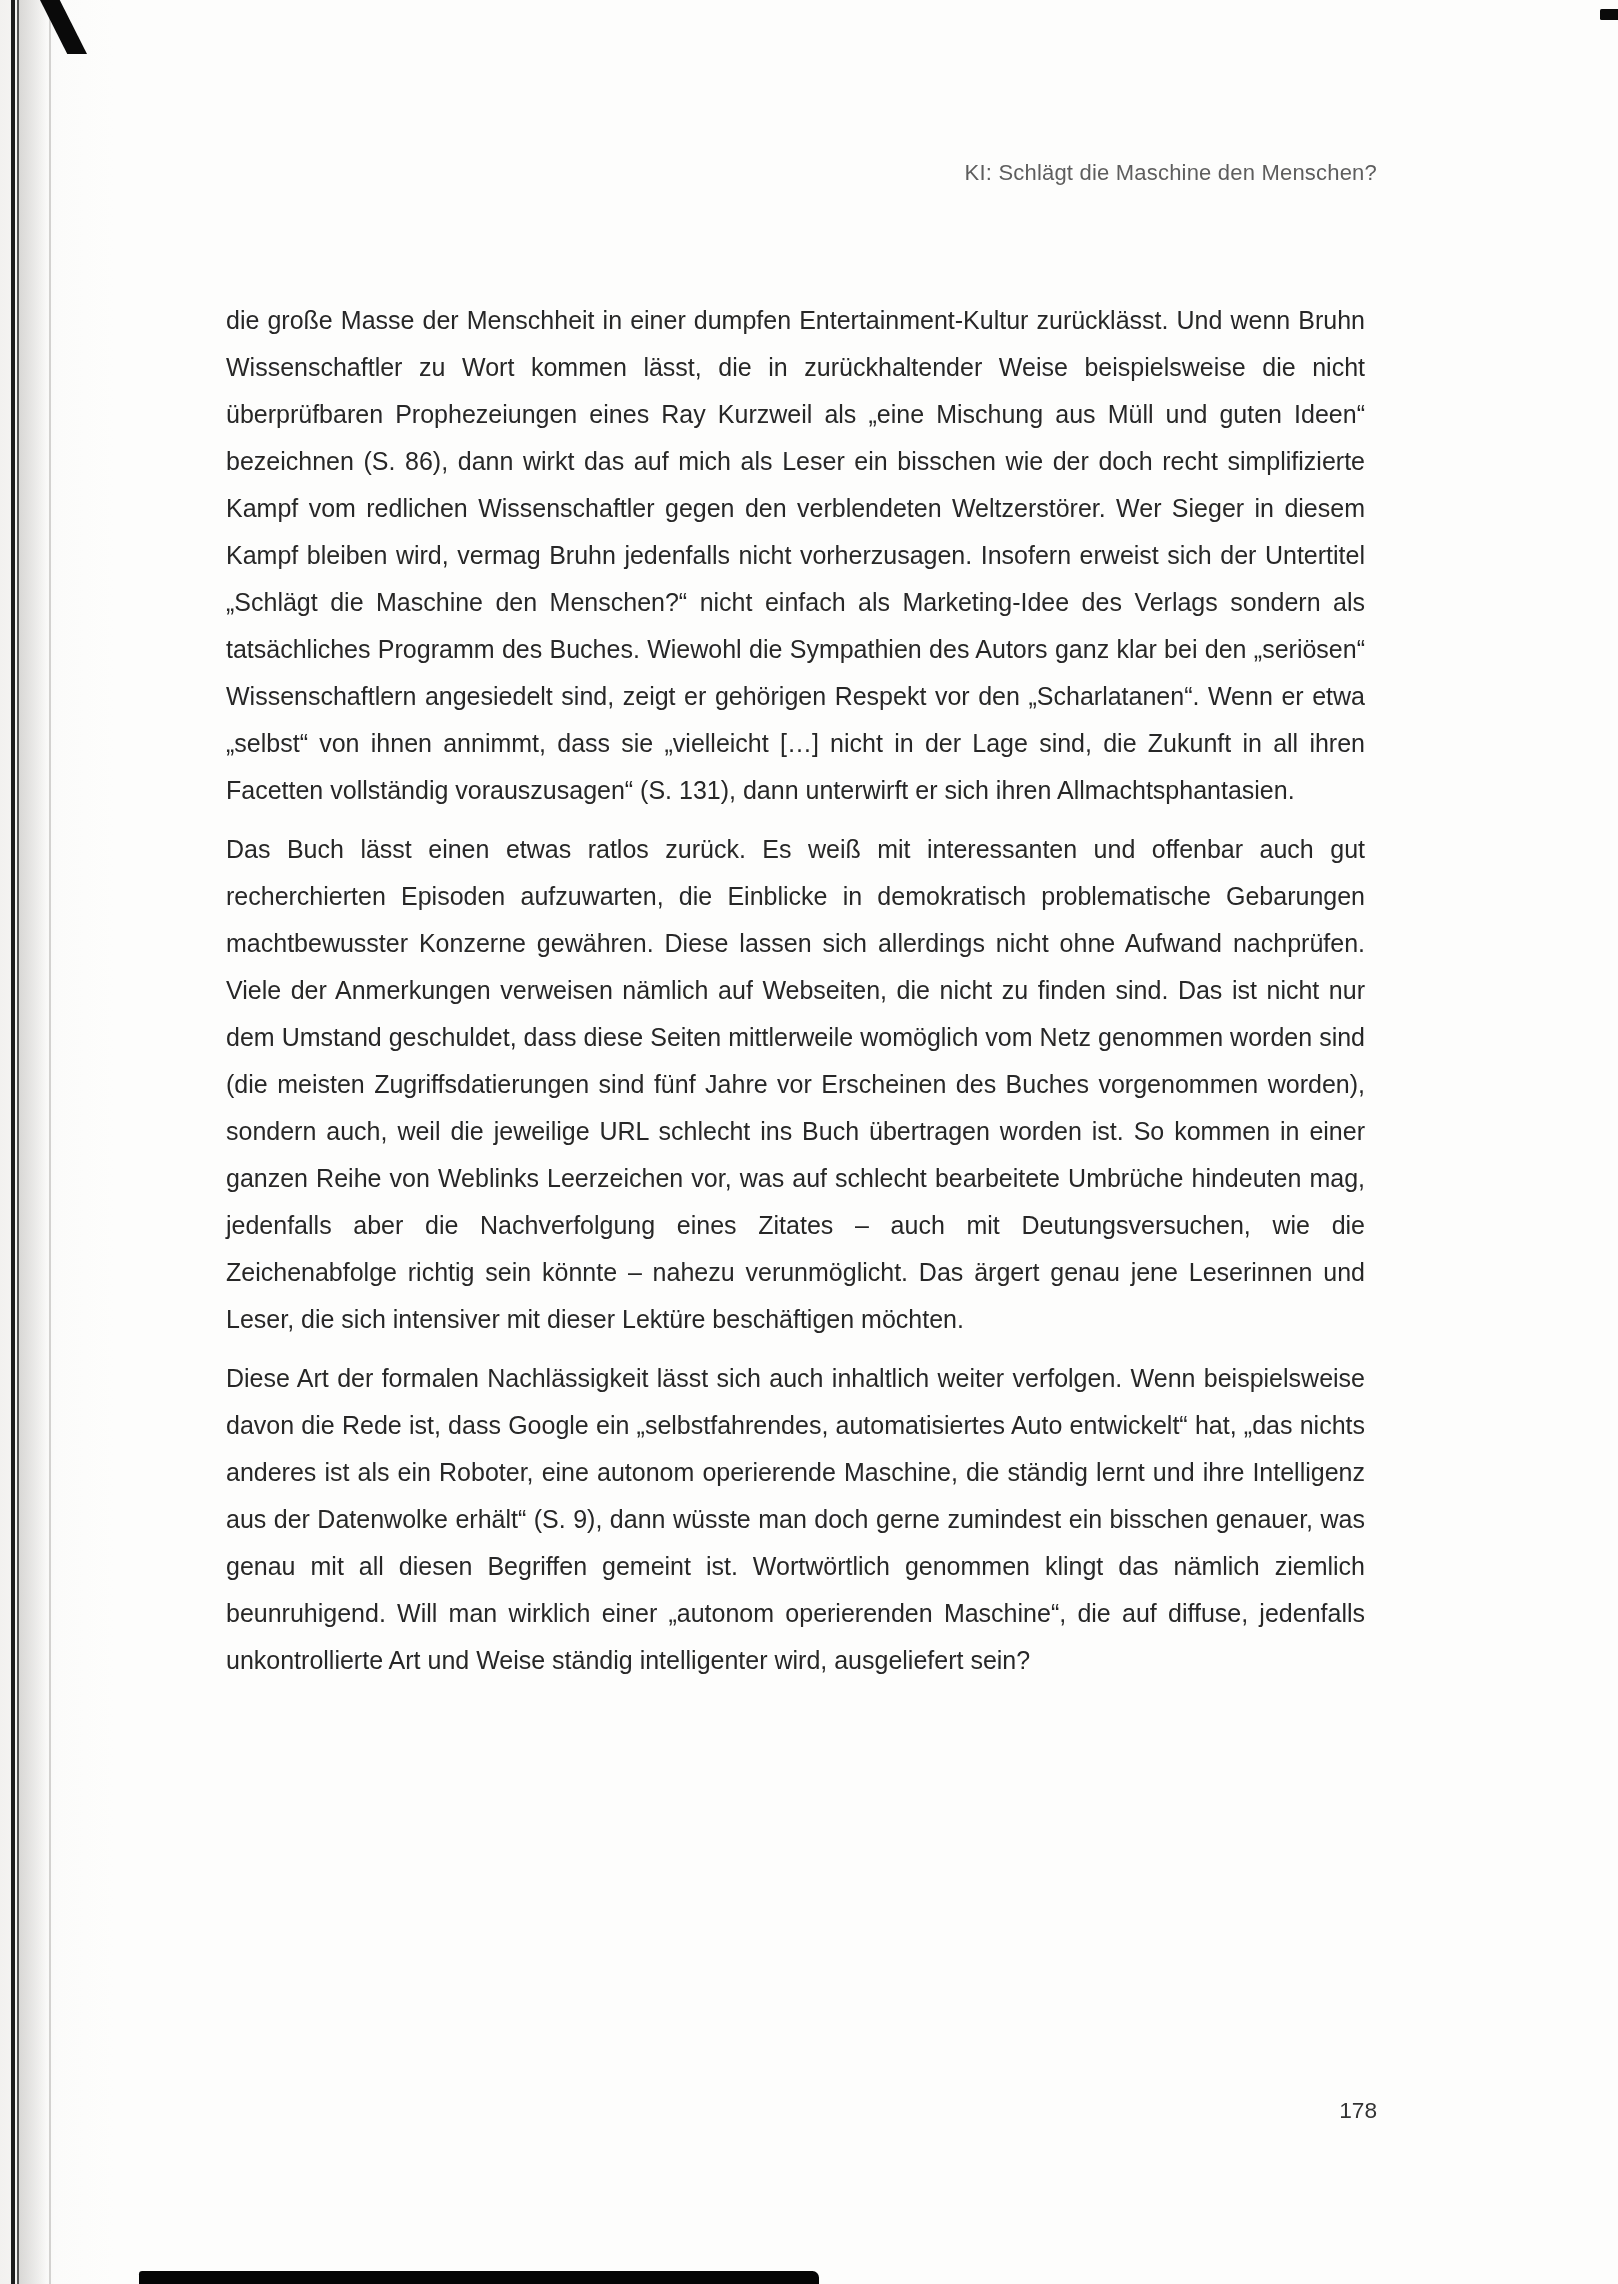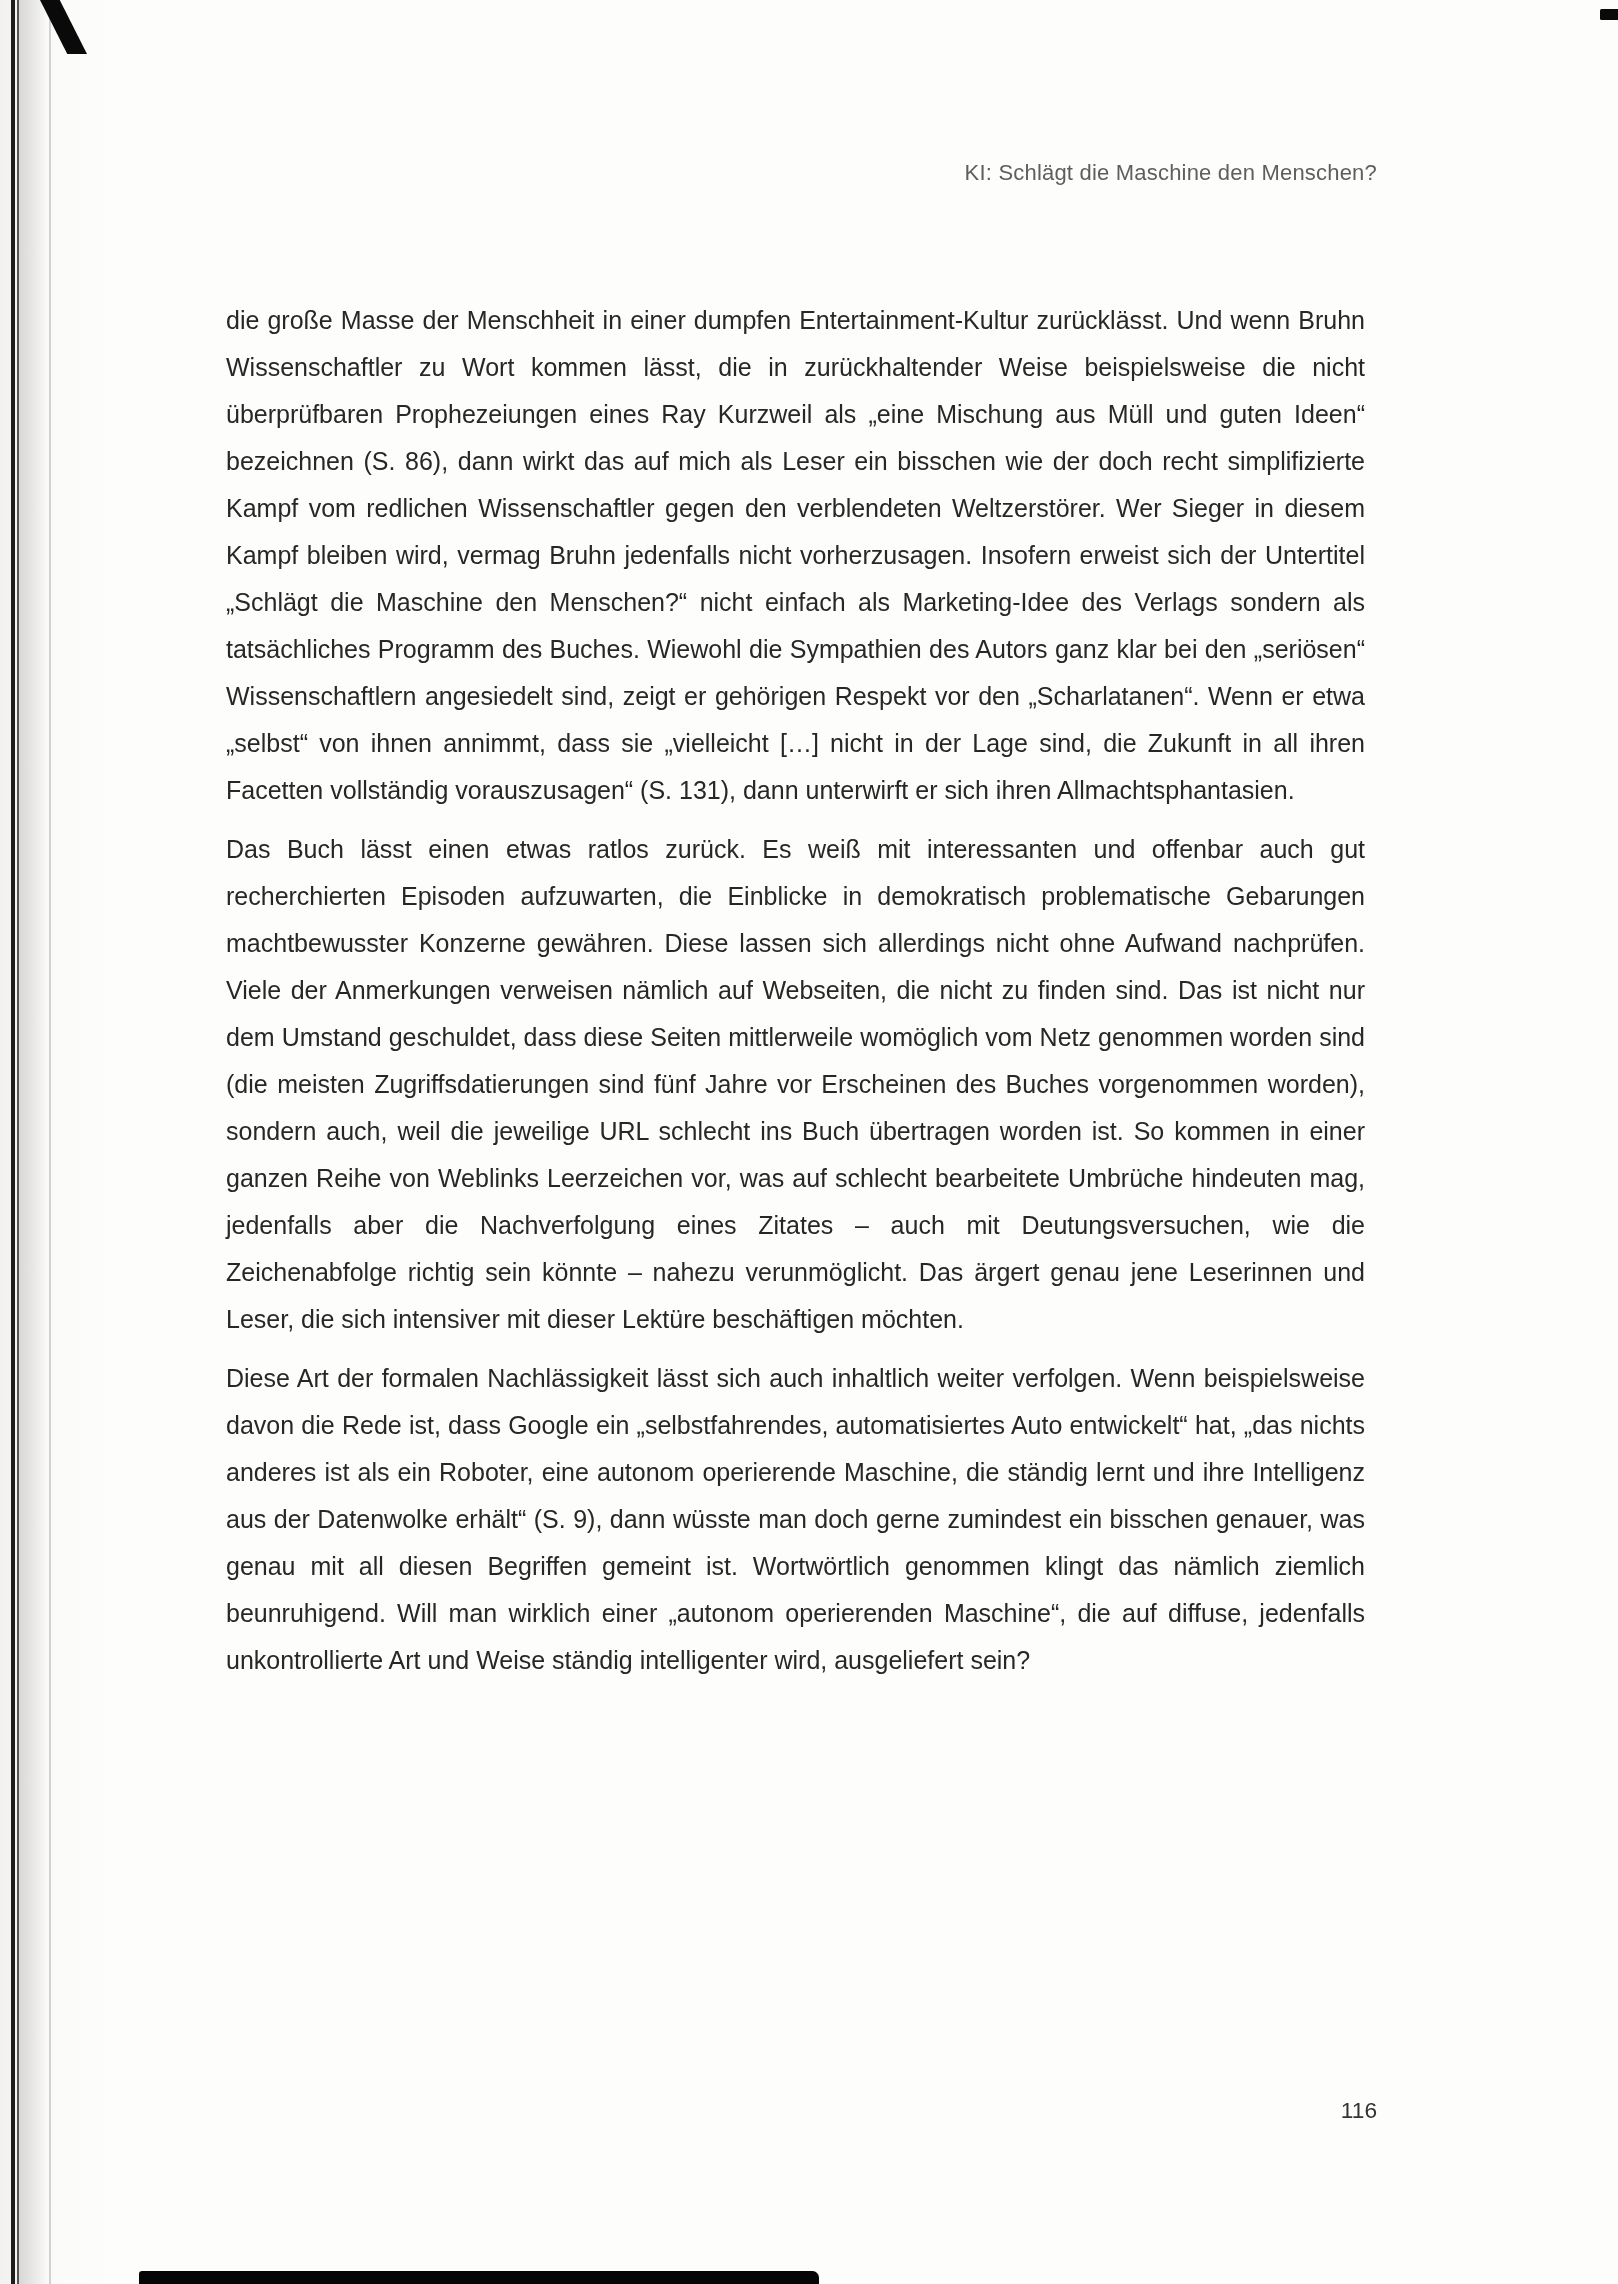--- a/index.html
+++ b/index.html
@@ -123,17 +123,17 @@
 
   <div class="content">
     <div class="running-header">KI: Schlägt die Maschine den Menschen?</div>
 
     <div class="body-text">
       <p lang="de">die große Masse der Menschheit in einer dumpfen Entertainment-Kultur zurücklässt. Und wenn Bruhn Wissenschaftler zu Wort kommen lässt, die in zurückhaltender Weise beispielsweise die nicht überprüfbaren Prophezeiungen eines Ray Kurzweil als „eine Mischung aus Müll und guten Ideen“ bezeichnen (S. 86), dann wirkt das auf mich als Leser ein bisschen wie der doch recht simplifizierte Kampf vom redlichen Wissenschaftler gegen den verblendeten Weltzerstörer. Wer Sieger in diesem Kampf bleiben wird, vermag Bruhn jedenfalls nicht vorherzusagen. Insofern erweist sich der Untertitel „Schlägt die Maschine den Menschen?“ nicht einfach als Marketing-Idee des Verlags sondern als tatsächliches Programm des Buches. Wiewohl die Sympathien des Autors ganz klar bei den „seriösen“ Wissenschaftlern angesiedelt sind, zeigt er gehörigen Respekt vor den „Scharlatanen“. Wenn er etwa „selbst“ von ihnen annimmt, dass sie „vielleicht […] nicht in der Lage sind, die Zukunft in all ihren Facetten vollständig vorauszusagen“ (S. 131), dann unterwirft er sich ihren Allmachtsphantasien.</p>
       <p lang="de">Das Buch lässt einen etwas ratlos zurück. Es weiß mit interessanten und offenbar auch gut recherchierten Episoden aufzuwarten, die Einblicke in demokratisch problematische Gebarungen machtbewusster Konzerne gewähren. Diese lassen sich allerdings nicht ohne Aufwand nachprüfen. Viele der Anmerkungen verweisen nämlich auf Webseiten, die nicht zu finden sind. Das ist nicht nur dem Umstand geschuldet, dass diese Seiten mittlerweile womöglich vom Netz genommen worden sind (die meisten Zugriffsdatierungen sind fünf Jahre vor Erscheinen des Buches vorgenommen worden), sondern auch, weil die jeweilige URL schlecht ins Buch übertragen worden ist. So kommen in einer ganzen Reihe von Weblinks Leerzeichen vor, was auf schlecht bearbeitete Umbrüche hindeuten mag, jedenfalls aber die Nachverfolgung eines Zitates – auch mit Deutungsversuchen, wie die Zeichenabfolge richtig sein könnte – nahezu verunmöglicht. Das ärgert genau jene Leserinnen und Leser, die sich intensiver mit dieser Lektüre beschäftigen möchten.</p>
       <p lang="de">Diese Art der formalen Nachlässigkeit lässt sich auch inhaltlich weiter verfolgen. Wenn beispielsweise davon die Rede ist, dass Google ein „selbstfahrendes, automatisiertes Auto entwickelt“ hat, „das nichts anderes ist als ein Roboter, eine autonom operierende Maschine, die ständig lernt und ihre Intelligenz aus der Datenwolke erhält“ (S. 9), dann wüsste man doch gerne zumindest ein bisschen genauer, was genau mit all diesen Begriffen gemeint ist. Wortwörtlich genommen klingt das nämlich ziemlich beunruhigend. Will man wirklich einer „autonom operierenden Maschine“, die auf diffuse, jedenfalls unkontrollierte Art und Weise ständig intelligenter wird, ausgeliefert sein?</p>
     </div>
 
-    <div class="page-number">116</div>
+    <div class="page-number">178</div>
   </div>
 
 </div>
 
 
 </body></html>

